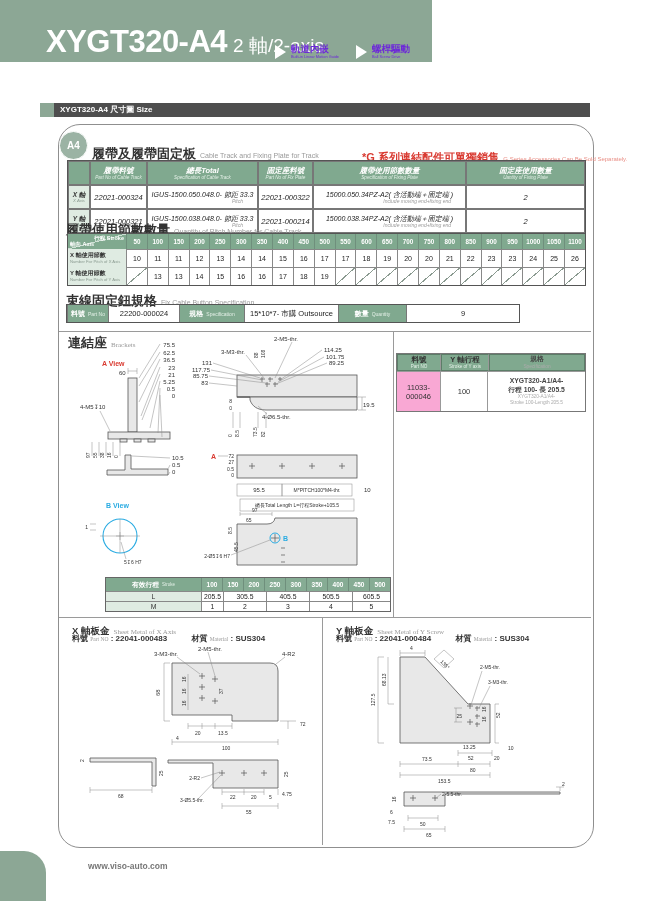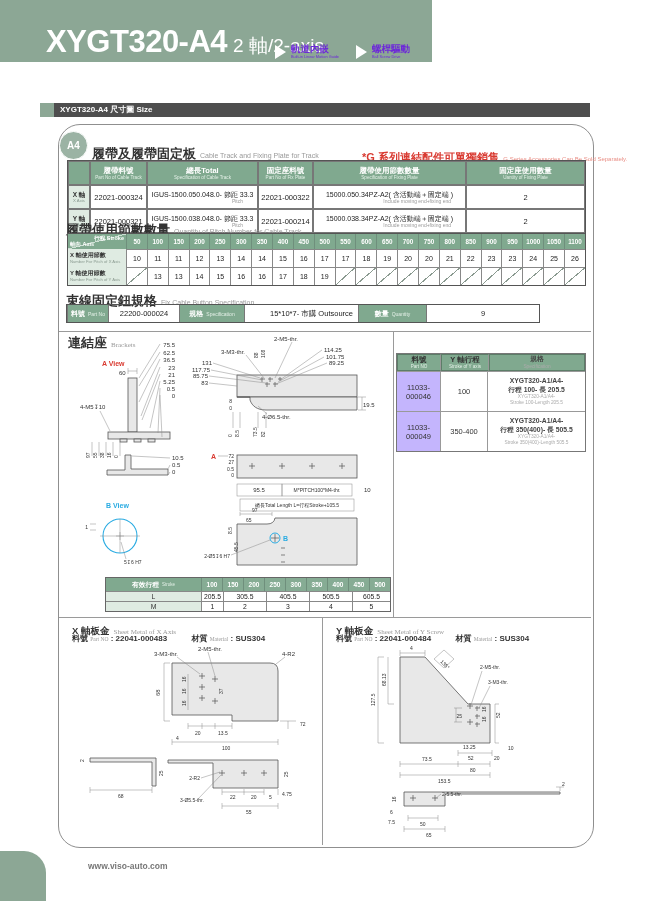--- a/index.html
+++ b/index.html
@@ -29,21 +29,21 @@
   .ttl .en{font-size:7px;color:#9a9a9a;margin-left:4px;}
   .ttl .ens{font-size:7px;color:#9a9a9a;margin-left:4px;font-family:"Liberation Serif",serif;}
   .note .cn{font-size:11px;font-weight:bold;color:#D93A31;}
   .note .en{font-size:6px;color:#E98F86;}
   
   .gh{background:#80A98F;color:#fff;text-align:center;border:.5px solid #5c7d68;display:flex;flex-direction:column;justify-content:center;}
   .gh .c{font-size:7.5px;font-weight:bold;line-height:9px;}
   .gh .e{font-size:4.6px;line-height:6px;color:#E3F0E7;font-weight:normal;}
   
   .ttab{left:67px;top:160px;width:517px;display:grid;grid-template-columns:22px 57px 111px 55px 153px 119px;grid-auto-rows:auto;border:1px solid #555;}
-  .ttab>div{border:.5px solid #777;}
+  .ttab>div{border:.5px solid #777;font-style:italic;}
   .ttab .hrow{height:22px;}
   .ax{background:#DFEBE2;display:flex;flex-direction:column;justify-content:center;text-align:center;}
   .ax .c{font-size:6.5px;font-weight:bold;color:#333;line-height:7px;}
   .ax .e{font-size:4.3px;color:#8a9a90;line-height:5px;}
   .td{background:#fff;display:flex;flex-direction:column;justify-content:center;text-align:center;height:22px;}
   .td .v{font-size:7.5px;color:#222;line-height:9px;}
   .td .v2{font-size:7px;color:#222;line-height:8px;}
   .td .p{font-size:5px;color:#999;line-height:5px;text-align:right;padding-right:14px;}
   
   .ptab{left:67px;top:233px;width:517px;border:1px solid #555;}
@@ -64,21 +64,21 @@
   
   .btab{left:66px;top:304px;display:flex;height:17px;border:1px solid #555;}
   .btab>div{border-left:.5px solid #777;display:flex;align-items:center;justify-content:center;}
   .bg1{background:#80A98F;color:#fff;}
   .bg1 .c{font-size:7px;font-weight:bold;}
   .bg1 .e{font-size:5px;color:#E3F0E7;margin-left:3px;}
   .bv{font-size:7.5px;color:#222;}
   
   .rtab{left:396px;top:353px;width:188px;border:1px solid #777;}
   .rrow{display:flex;border-top:.5px solid #999;}
-  .rc1{width:44px;border-right:.5px solid #999;background:#c4b5fd;display:flex;align-items:center;justify-content:center;text-align:center;font-size:7.5px;color:#333;line-height:9px;padding:0 3px;box-sizing:border-box;overflow-wrap:break-word;word-break:normal;}
+  .rc1{width:44px;border-right:.5px solid #999;background:#f9a8d4;display:flex;align-items:center;justify-content:center;text-align:center;font-size:7.5px;color:#333;line-height:9px;padding:0 3px;box-sizing:border-box;overflow-wrap:break-word;word-break:normal;}
   .rc2{width:46px;border-right:.5px solid #999;display:flex;align-items:center;justify-content:center;font-size:7.5px;color:#333;}
   .rc3{flex:1;display:flex;flex-direction:column;justify-content:center;text-align:center;}
   .rc3 .c{font-size:6.8px;font-weight:bold;color:#444;line-height:8.5px;}
   .rc3 .e{font-size:4.8px;color:#ABABAB;line-height:6px;}
   .rhead{height:17px;}
   .rbody{height:39px;}
   
   .stab{left:105px;top:577px;width:284px;border:1px solid #666;}
   .strow{display:flex;}
   .sth{width:95px;background:#80A98F;color:#fff;display:flex;align-items:center;justify-content:center;}
@@ -322,21 +322,21 @@
         <span class="c">料號</span>
         <span class="e">Part No</span>
       </div>
     <div style="width:70px;">
         <span class="bv">22200-000024</span>
       </div>
     <div class="bg1" style="width:64px;">
         <span class="c">規格</span>
         <span class="e">Specification</span>
       </div>
-    <div style="width:93px;padding-left:20px;">
+    <div style="width:93px;">
         <span class="bv">15*10*7- 市購 Outsource</span>
       </div>
     <div class="bg1" style="width:67px;">
         <span class="c">數量</span>
         <span class="e">Quantity</span>
       </div>
     <div style="width:112px;">
         <span class="bv">9</span>
       </div>
   </div>
@@ -502,30 +502,20 @@
         </div>
     </div>
     <div class="rrow rbody">
       <div class="rc1">11033-000046</div>
       <div class="rc2">100</div>
       <div class="rc3">
           <span class="c">XYGT320-A1/A4-</span>
           <span class="c">行程 100- 長 205.5</span>
           <span class="e">XYGT320-A1/A4-</span>
           <span class="e">Stroke 100-Length 205.5</span>
-        </div>
-    </div>
-    <div class="rrow rbody">
-      <div class="rc1">11033-000049</div>
-      <div class="rc2">350-400</div>
-      <div class="rc3">
-          <span class="c">XYGT320-A1/A4-</span>
-          <span class="c">行程 350(400)- 長 505.5</span>
-          <span class="e">XYGT320-A1/A4-</span>
-          <span class="e">Stroke 350(400)-Length 505.5</span>
         </div>
     </div>
   </div>
 
   <div class="abs smt" style="left:72px;top:620px;">
     <span class="cn">X 軸板金</span><span class="en">Sheet Metal of X Axis</span>
   </div>
   <div class="abs pline" style="left:72px;top:633px;">
     <span class="b">料號</span> <span class="s">Part NO</span> <span class="b">:</span> <span class="b">22041-000483</span>
     <span style="margin-left:22px;"><span class="b">材質</span> <span class="s">Material</span> <span class="b">:</span> <span class="b">SUS304</span></span>

